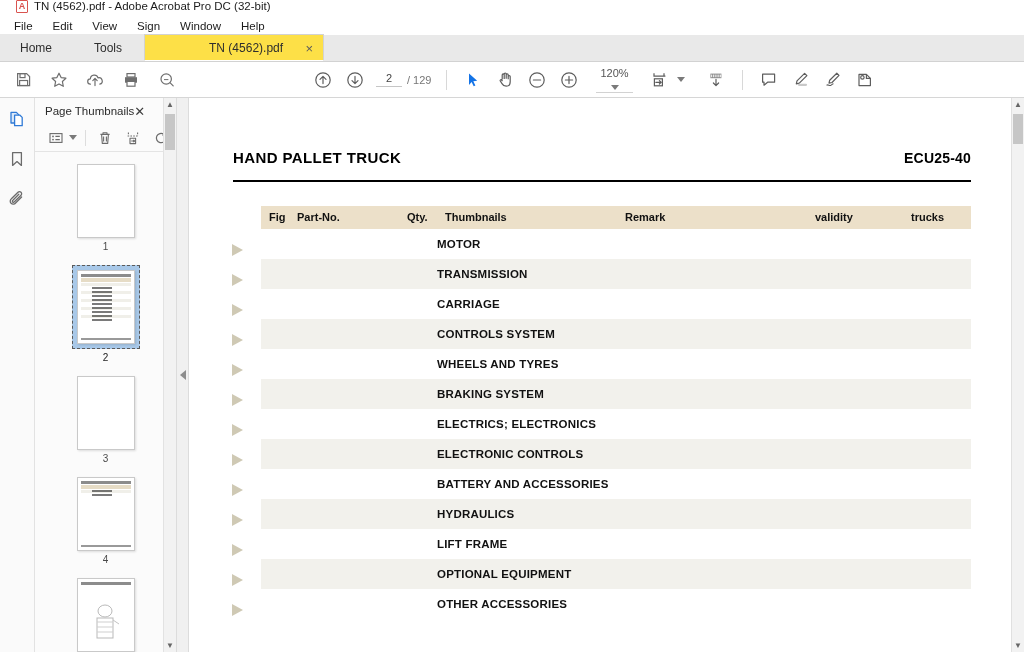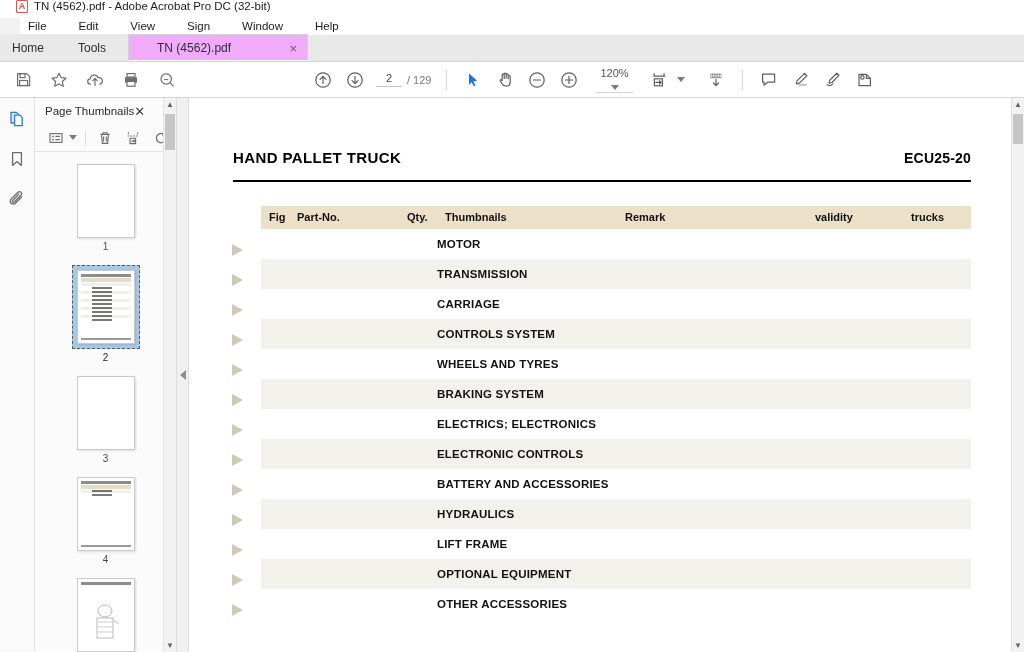--- a/index.html
+++ b/index.html
@@ -22,41 +22,41 @@
   }
   .app-icon::after{
     content:"A"; position:absolute; left:0; right:0; top:-1px;
     font-size:9px; font-weight:bold; color:#d9534f; text-align:center; line-height:13px;
   }
   .title-text { font-size:11.5px; color:#1b1b1b; white-space:nowrap; }
 
   
   .menubar {
     height:17px; background:#ffffff; display:flex; align-items:center;
-    gap:16px;margin-left:20px;
+    padding-left:6px; gap:4px;
   }
   .menubar .mi {
     font-size:11.5px; color:#1b1b1b; padding:0 8px; line-height:17px; cursor:default;
   }
 
   
   .tabstrip {
     height:27px; background:#e9e9e9; display:flex; align-items:flex-end;
     border-bottom:1px solid #d2d2d2;
   }
   .tab {
     height:27px; display:flex; align-items:center; justify-content:center;
     font-size:12px; color:#2e2e2e; padding:0 22px; position:relative;
     background:#e9e9e9; cursor:default; white-space:nowrap;
   }
-  .tab.home { padding:0 12px; }
+  .tab.home { padding:0 20px; }
   .tab.active {
-    background:#f0abfc; border-left:1px solid #d2d2d2; border-right:1px solid #d2d2d2;
+    background:#fde047; border-left:1px solid #d2d2d2; border-right:1px solid #d2d2d2;
     border-top:1px solid #d2d2d2; border-bottom:1px solid #ffffff;
-    padding:0 28px 0 28px; min-width:180px; justify-content:flex-start;
+    padding:0 28px 0 64px; min-width:180px; justify-content:flex-start;
   }
   .tab.active .tabclose{
     position:absolute; right:10px; top:50%; transform:translateY(-50%);
     font-size:13px; color:#5c5c5c; line-height:1; cursor:pointer;
   }
 
   
   .toolbar {
     height:36px; background:#ffffff; border-bottom:1px solid #d6d6d6;
     display:flex; align-items:center; position:relative;
@@ -493,21 +493,21 @@
     </div>
 
     <div class="collapse">
       <span class="tri"></span>
     </div>
 
     <div class="docview">
       <div class="page">
         <div class="doc-head">
           <span class="doc-title">HAND PALLET TRUCK</span>
-          <span class="doc-model">ECU25-20</span>
+          <span class="doc-model">ECU25-40</span>
         </div>
         <div class="rule"></div>
 
         <table class="parts">
           <colgroup>
             <col class="colFig">
               <col class="colPart">
               <col class="colQty">
               <col class="colDesc">
             <col class="colRemark">

